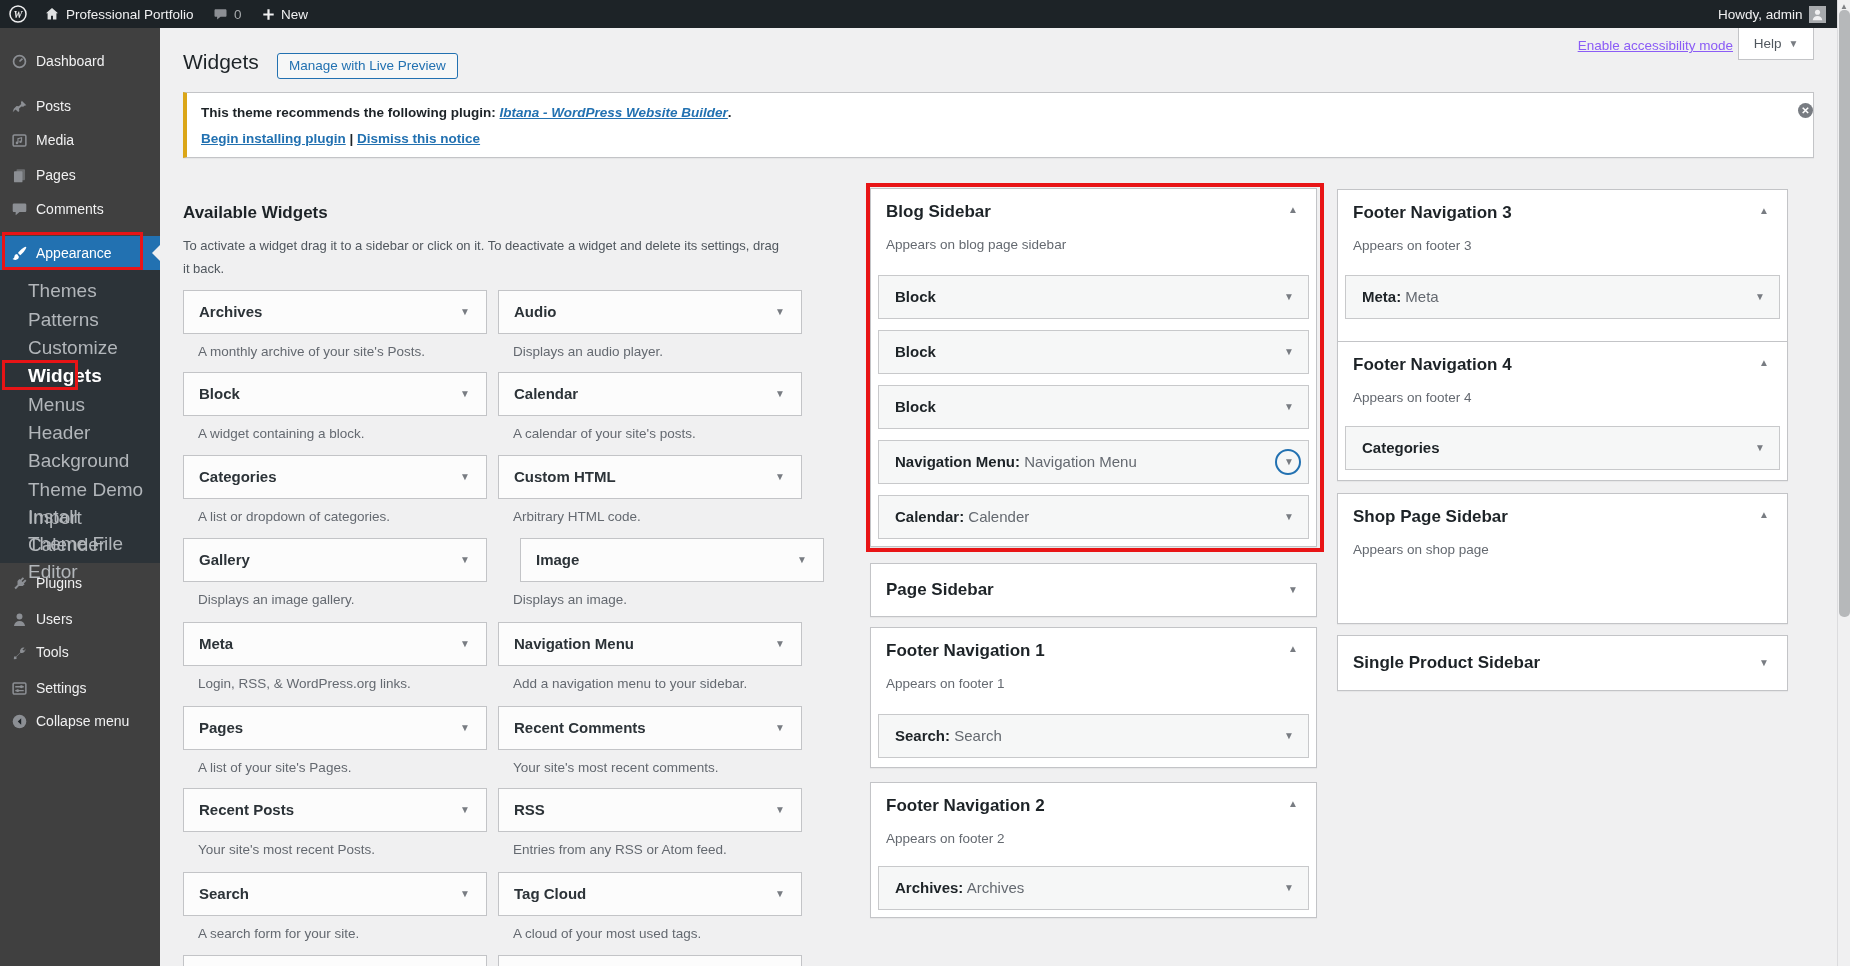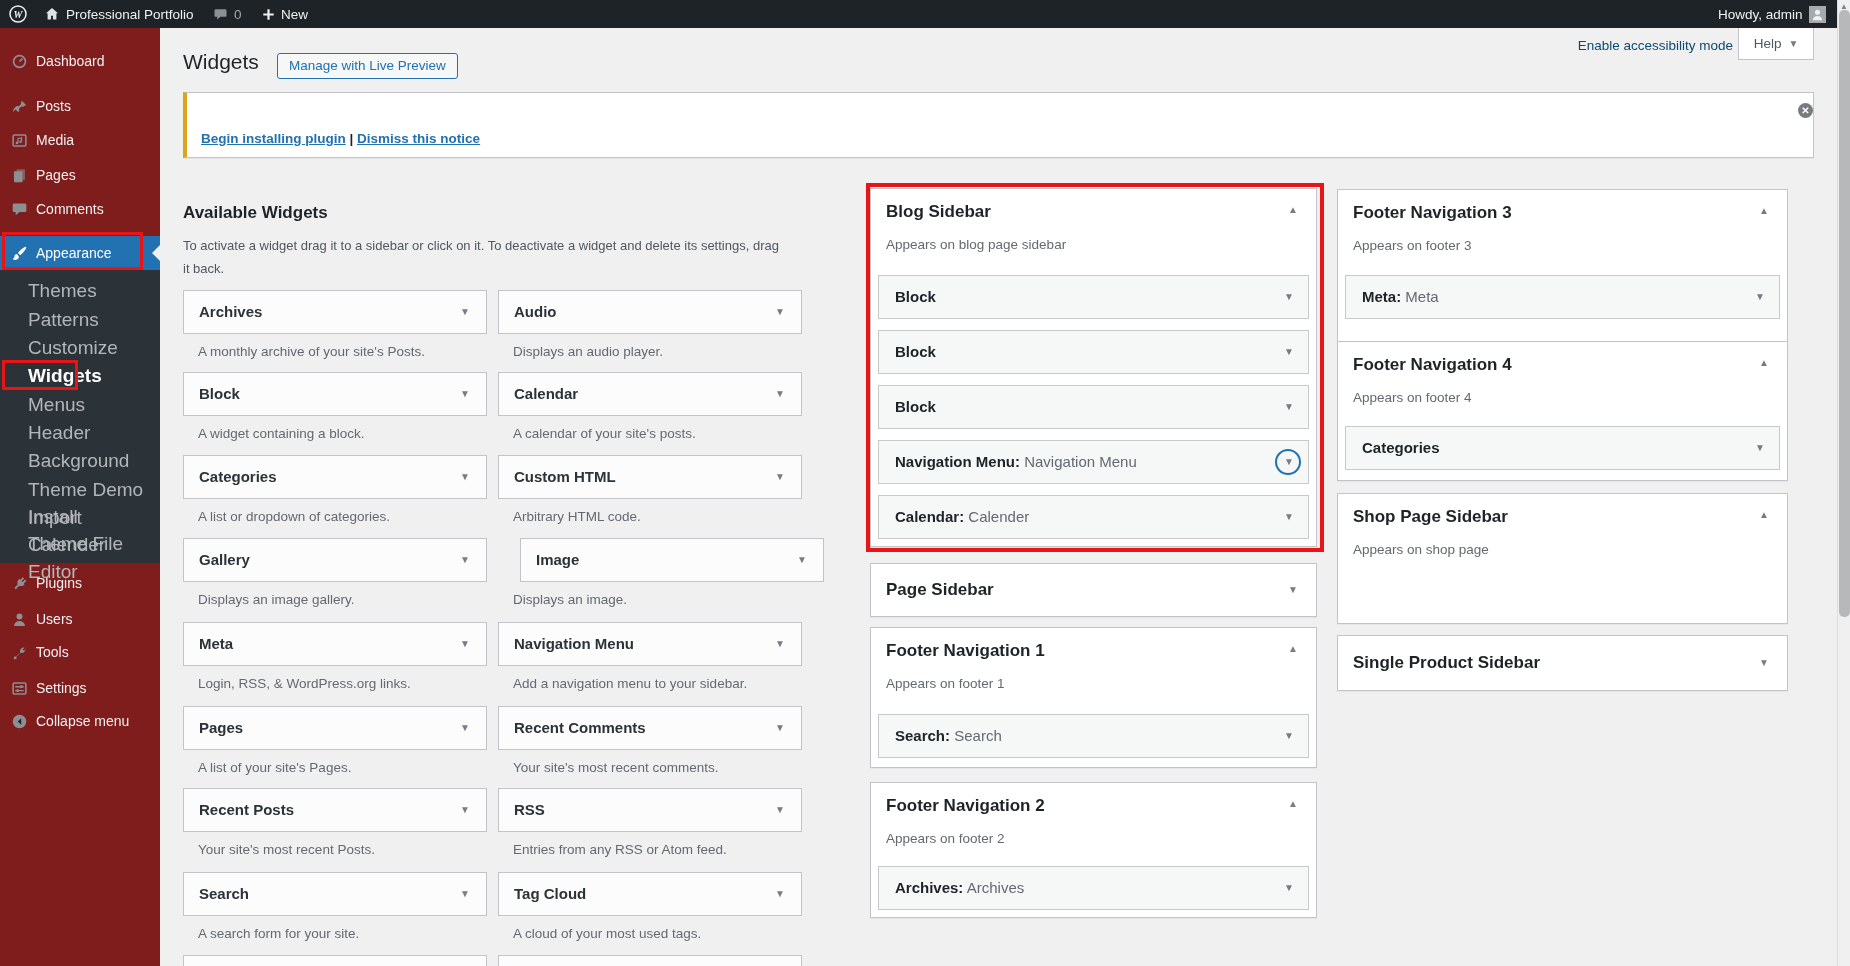--- a/index.html
+++ b/index.html
@@ -4,34 +4,34 @@
 <style>
 *{margin:0;padding:0;box-sizing:border-box;}
 html,body{width:1850px;height:966px;overflow:hidden;}
 body{font-family:"Liberation Sans",sans-serif;background:#f0f0f1;position:relative;color:#1d2327;}
 
 #adminbar{position:absolute;left:0;top:0;width:1850px;height:28px;background:#1d2327;z-index:40;}
 .ab-item{position:absolute;top:0;height:28px;display:flex;align-items:center;gap:6px;font-size:13.5px;color:#f0f0f1;}
 .ab-count{color:#a7aaad;}
 .avatar{width:17px;height:17px;background:#a7aaad;display:flex;align-items:center;justify-content:center;}
 
-#adminmenu{position:absolute;left:0;top:28px;width:160px;height:938px;background:#7f1d1d;z-index:30;}
+#adminmenu{position:absolute;left:0;top:28px;width:160px;height:938px;background:#404040;z-index:30;}
 .menu-item{position:absolute;left:0;width:160px;height:34px;font-size:14px;color:#f0f0f1;display:flex;align-items:center;}
 .menu-item .mi-icon{position:absolute;left:9px;width:20px;display:flex;justify-content:center;}
 .menu-item .mi-label{position:absolute;left:36px;}
 .menu-item.active{background:#2271b1;color:#fff;}
 #submenu-bg{position:absolute;left:0;top:242px;width:160px;height:293px;background:#2c3338;}
 .sub-item{position:absolute;left:0;width:160px;height:28px;line-height:28px;font-size:19px;color:#b2b6ba;padding-left:28px;}
 .sub-item.active{color:#fff;font-weight:bold;}
 .cur-arrow{position:absolute;left:144px;top:217px;width:0;height:0;border:8px solid transparent;border-right-color:#f0f0f1;}
 .redbox{position:absolute;border:3px solid #e81416;z-index:35;pointer-events:none;}
 
 #page-title{position:absolute;left:183px;top:50px;font-size:21px;font-weight:400;color:#1d2327;}
 #manage-btn{position:absolute;left:277px;top:53px;height:26px;padding:0 11px;background:#f6f7f7;border:1px solid #2271b1;border-radius:3px;color:#2271b1;font-size:13.5px;line-height:24px;}
-#access-link{position:absolute;top:38px;right:117px;font-size:13.5px;color:#0c4a6e;}
+#access-link{position:absolute;top:38px;right:117px;font-size:13.5px;color:#8b5cf6;text-decoration:underline;}
 #help-tab{position:absolute;left:1738px;top:28px;width:76px;height:32px;background:#fff;border:1px solid #c3c4c7;border-top:none;color:#50575e;font-size:13.5px;display:flex;align-items:center;justify-content:center;gap:7px;}
 .tri{color:#787c82;font-size:10px;line-height:1;}
 
 #notice{position:absolute;left:183px;top:92px;width:1631px;height:66px;background:#fff;border:1px solid #c3c4c7;border-left:4px solid #dba617;box-shadow:0 1px 1px rgba(0,0,0,.04);}
 .notice-line1{position:absolute;left:14px;top:12px;font-size:13.5px;font-weight:bold;color:#1d2327;}
 .notice-line1 a{color:#2271b1;font-style:italic;text-decoration:underline;}
 .notice-line2{position:absolute;left:14px;top:38px;font-size:13.5px;font-weight:bold;color:#1d2327;}
 .notice-line2 a{color:#2271b1;text-decoration:underline;}
 #dismiss-x{position:absolute;left:1611px;top:10px;width:15px;height:15px;border-radius:50%;background:#787c82;color:#fff;font-size:10px;font-weight:bold;display:flex;align-items:center;justify-content:center;line-height:1;}
 
@@ -225,20 +225,23 @@
 
 <h1 id="page-title">Widgets</h1>
 <button id="manage-btn">Manage with Live Preview</button>
 <a id="access-link">Enable accessibility mode</a>
 <div id="help-tab">
   <span>Help</span>
   <span class="tri">▼</span>
 </div>
 
 <div id="notice">
+  <div class="notice-line1">
+    <span>This theme recommends the following plugin: </span><a>Ibtana - WordPress Website Builder</a><span>.</span>
+  </div>
   <div class="notice-line2">
     <a>Begin installing plugin</a><span> | </span><a>Dismiss this notice</a>
   </div>
   <div id="dismiss-x">✕</div>
 </div>
 
 <h2 id="avail-heading">Available Widgets</h2>
 <p id="avail-desc">To activate a widget drag it to a sidebar or click on it. To deactivate a widget and delete its settings, drag it back.</p>
 <div id="cards-root">
     <div class="wcard" style="left: 0px; top: 0px;">

